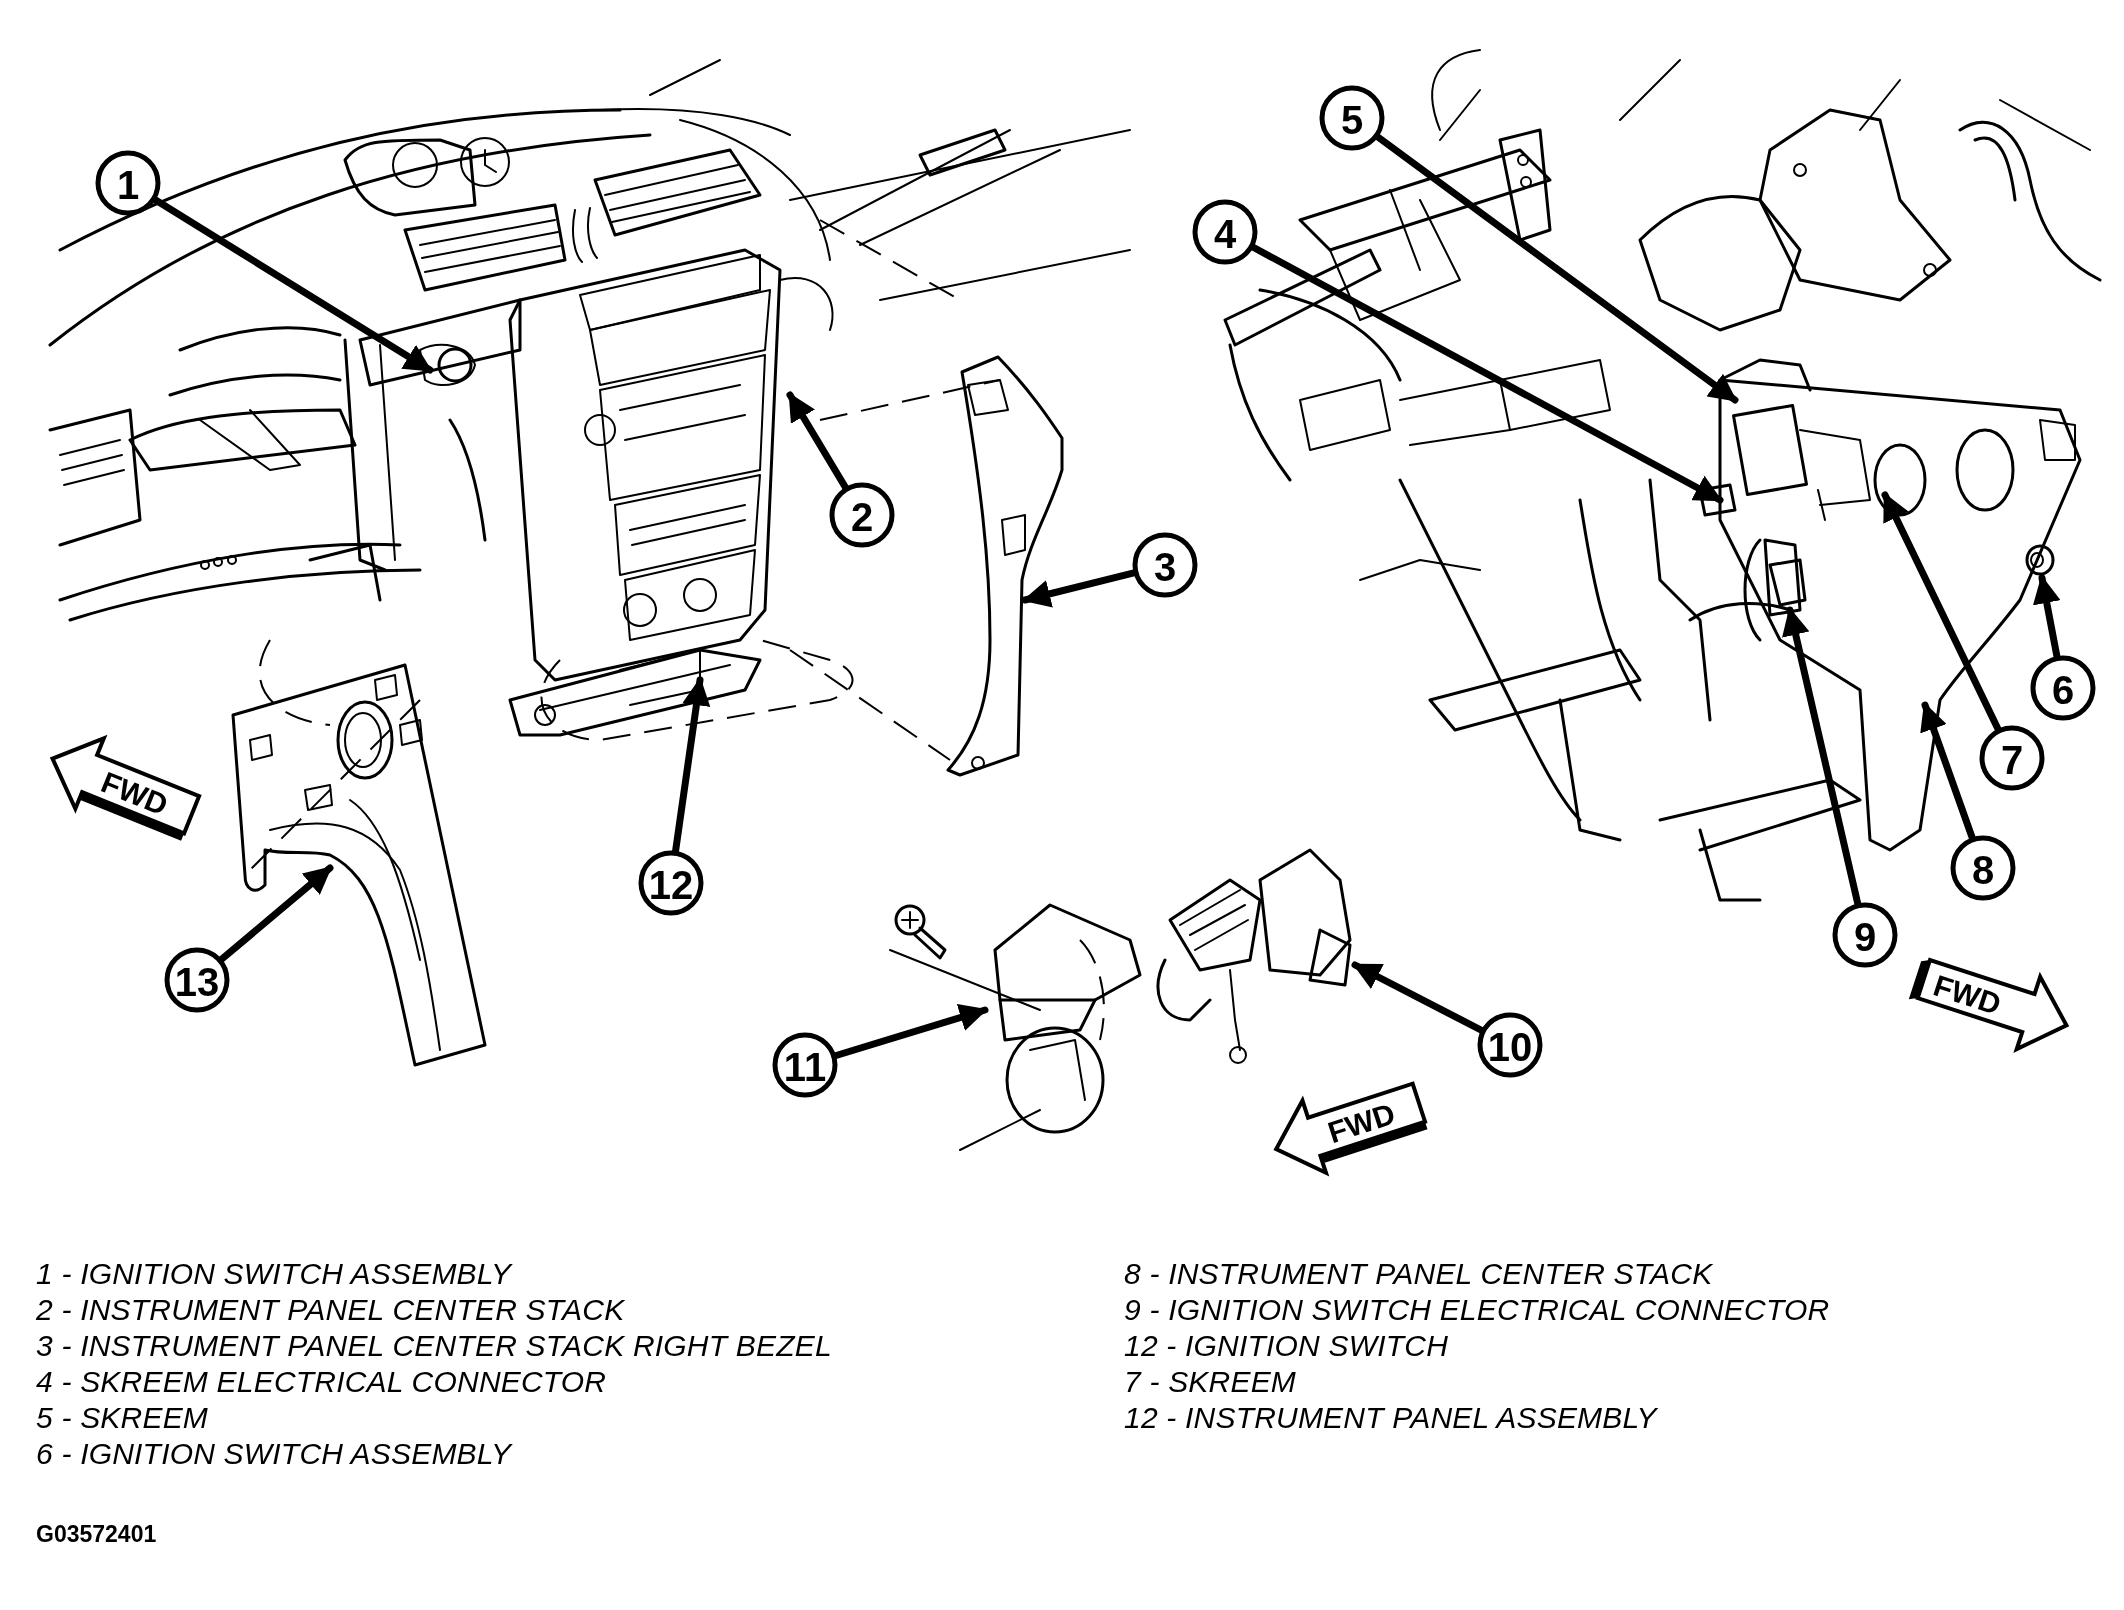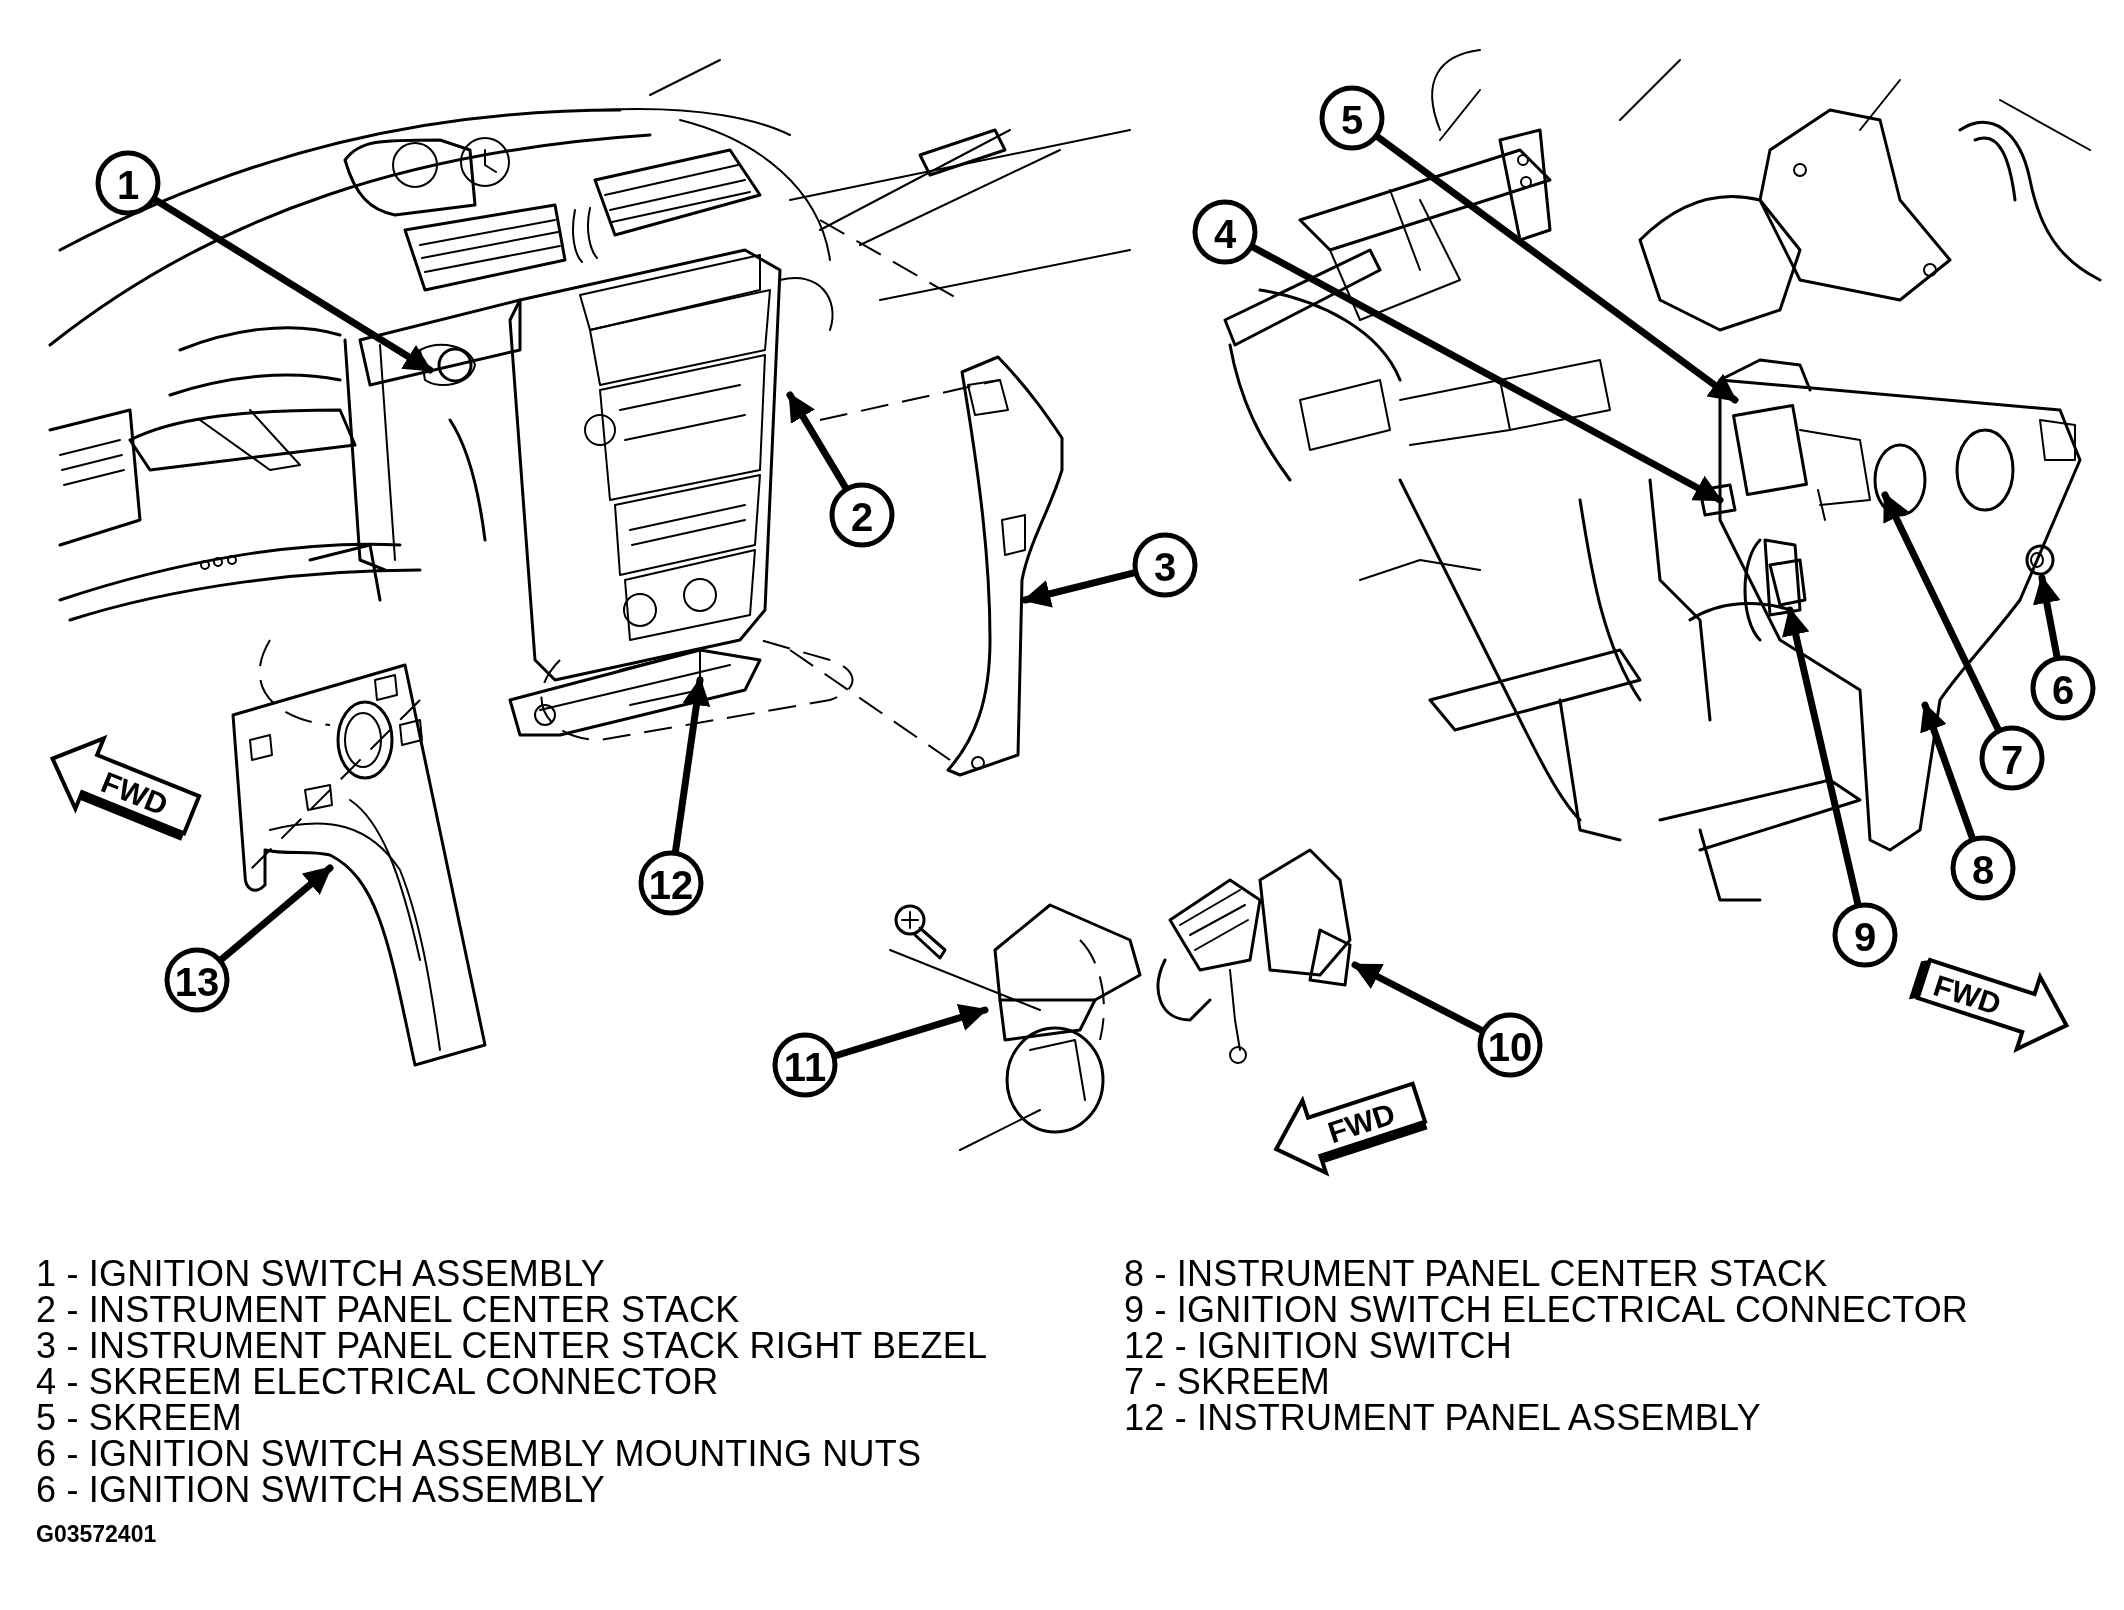--- a/index.html
+++ b/index.html
@@ -6,21 +6,21 @@
   body { width: 2124px; height: 1610px; position: relative; overflow: hidden;
          font-family: "Liberation Sans", sans-serif; color: #000; }
   #art { position: absolute; left: 0; top: 0; width: 2124px; height: 1220px; }
   .ln { fill: none; stroke: #000; stroke-width: 3; stroke-linejoin: round; stroke-linecap: round; }
   .ln-thin { fill: none; stroke: #000; stroke-width: 2; stroke-linejoin: round; stroke-linecap: round; }
   .ln-dash { fill: none; stroke: #000; stroke-width: 2; stroke-dasharray: 28 14; }
   .leader { fill: none; stroke: #000; stroke-width: 7; stroke-linecap: round; }
   .callout-circle { fill: #fff; stroke: #000; stroke-width: 5; }
   .callout-num { font-family: "Liberation Sans", sans-serif; font-size: 40px; font-weight: bold; text-anchor: middle; dominant-baseline: central; }
   .fwd-text { font-family: "Liberation Sans", sans-serif; font-size: 30px; font-weight: bold; }
-  .legend { position: absolute; font-size: 36px; line-height: 36px; letter-spacing: 0.2px; }
+  .legend { position: absolute; font-size: 30px; line-height: 36px; letter-spacing: 0.2px; font-style: italic; }
   .legend-left { left: 36px; top: 1256px; }
   .legend-right { left: 1124px; top: 1256px; }
   .legend-row { white-space: nowrap; }
   .figure-id { position: absolute; left: 36px; top: 1521px; font-size: 23px; font-weight: bold; }
 </style>
 </head>
 <body>
 
 <svg id="art" viewBox="0 0 2124 1220" xmlns="http://www.w3.org/2000/svg">
   <defs>
@@ -292,21 +292,20 @@
       </g>
     </g>
 </svg>
 
 <div class="legend legend-left" id="legend-left">
     <div class="legend-row">1 - IGNITION SWITCH ASSEMBLY</div>
     <div class="legend-row">2 - INSTRUMENT PANEL CENTER STACK</div>
     <div class="legend-row">3 - INSTRUMENT PANEL CENTER STACK RIGHT BEZEL</div>
     <div class="legend-row">4 - SKREEM ELECTRICAL CONNECTOR</div>
     <div class="legend-row">5 - SKREEM</div>
-    <div class="legend-row">6 - IGNITION SWITCH ASSEMBLY MOUNTING NUTS</div>
     <div class="legend-row">6 - IGNITION SWITCH ASSEMBLY</div>
   </div>
 <div class="legend legend-right" id="legend-right">
     <div class="legend-row">8 - INSTRUMENT PANEL CENTER STACK</div>
     <div class="legend-row">9 - IGNITION SWITCH ELECTRICAL CONNECTOR</div>
     <div class="legend-row">12 - IGNITION SWITCH</div>
     <div class="legend-row">7 - SKREEM</div>
     <div class="legend-row">12 - INSTRUMENT PANEL ASSEMBLY</div>
   </div>
 <div class="figure-id">G03572401</div>

